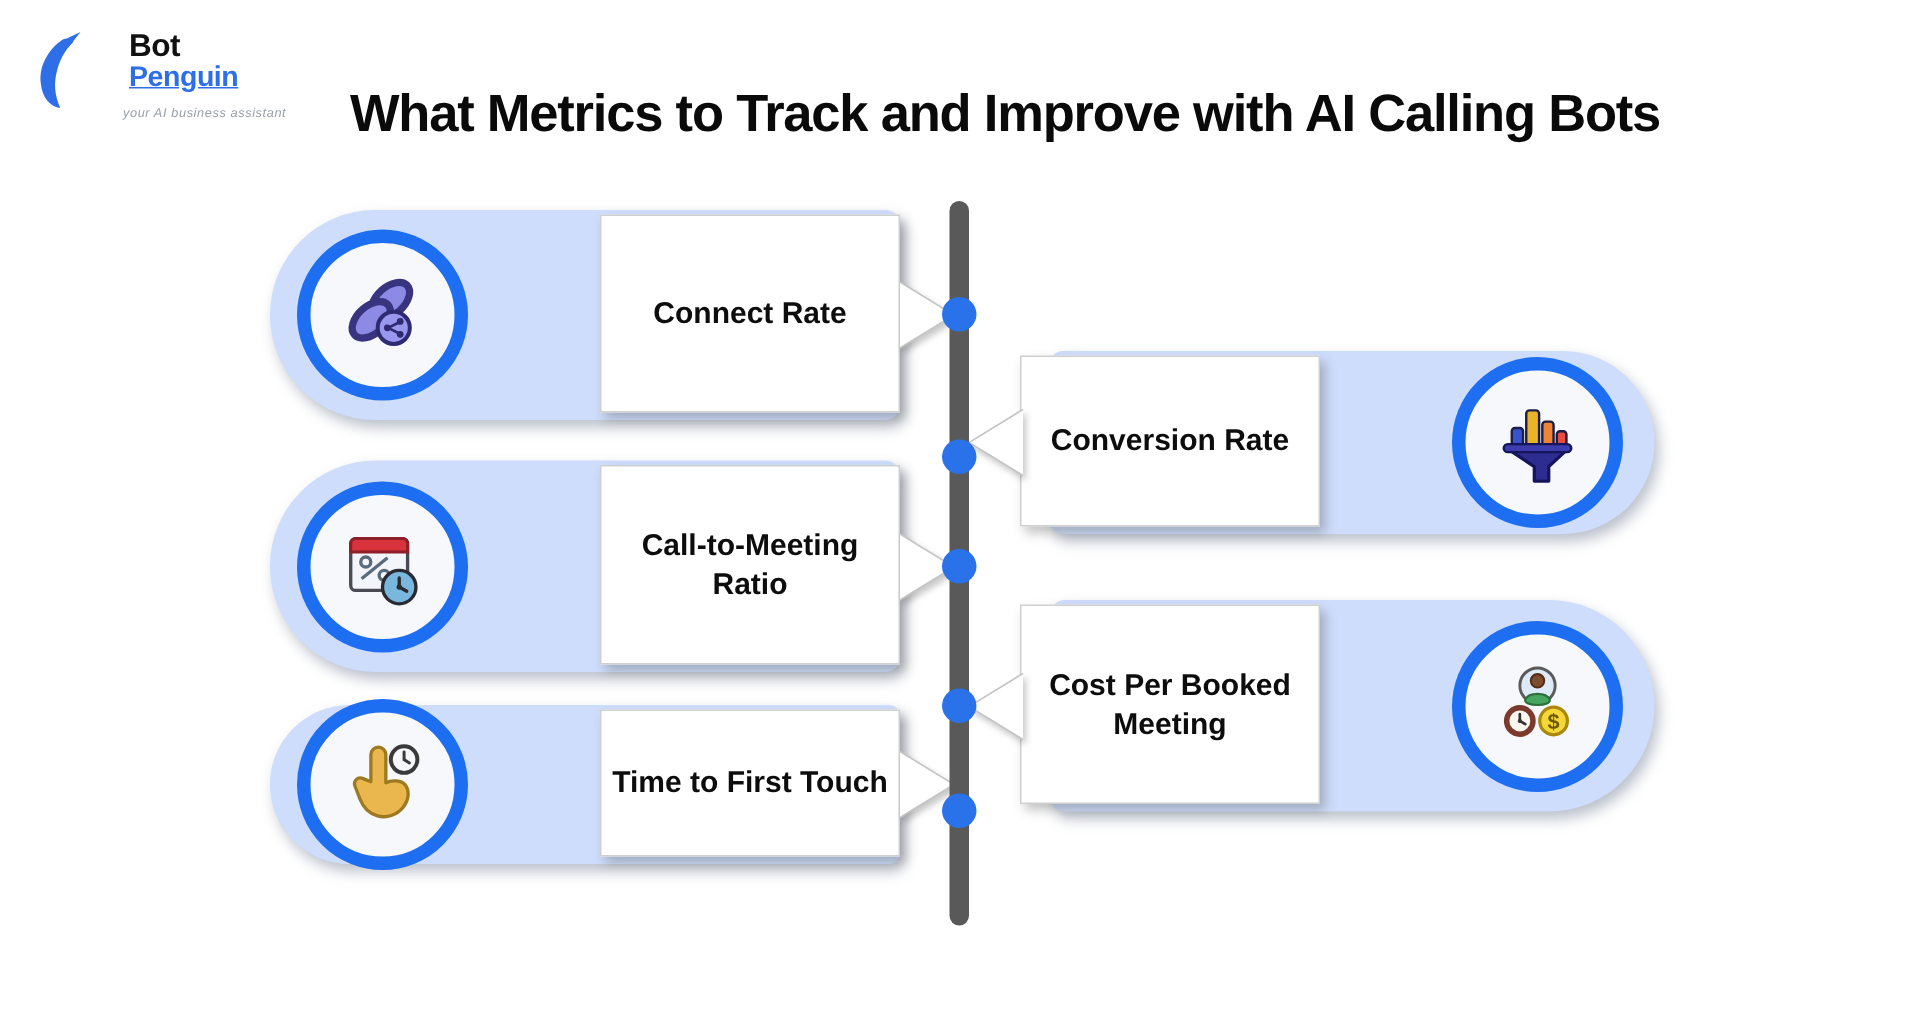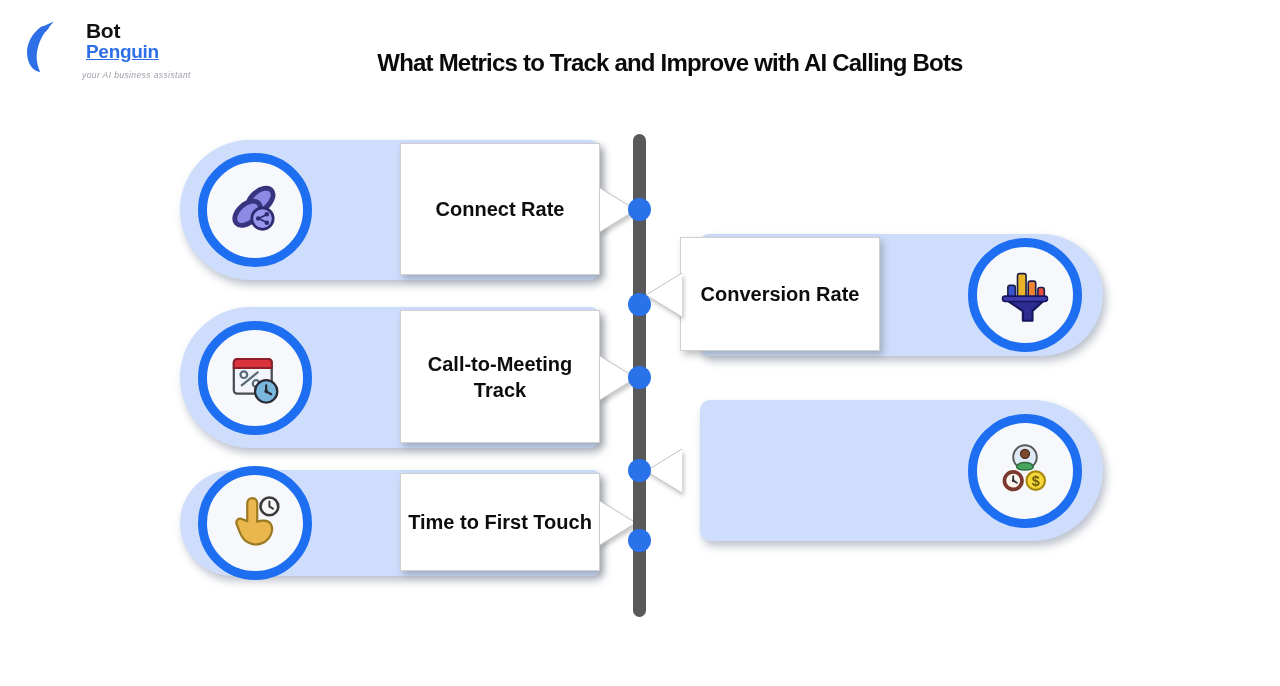--- a/index.html
+++ b/index.html
@@ -10,21 +10,21 @@
   
   .logo{position:absolute;left:14px;top:14px;width:150px;height:72px;}
   .logo-icon{position:absolute;left:2px;top:6px;}
   .logo-text{position:absolute;left:48px;top:6px;line-height:1;margin-left:24px;}
   .logo-bot{font-size:21px;font-weight:700;color:#111111;letter-spacing:-0.3px;}
   .logo-penguin{font-size:19px;font-weight:700;color:#2e6fe8;letter-spacing:-0.3px;margin-top:1px;text-decoration:underline;}
   .logo-tagline{position:absolute;left:36px;top:56px;width:110px;font-size:8.5px;font-style:italic;
     color:#9aa0a8;letter-spacing:0.4px;white-space:nowrap;margin-left:32px;}
   .title{
     position:absolute;left:100px;right:40px;top:33px;text-align:center;
-    font-size:24px;font-weight:700;letter-spacing:-0.8px;color:#0a0a0a;
+    font-size:35px;font-weight:700;letter-spacing:-0.8px;color:#0a0a0a;
   }
   
   .timeline-bar{position:absolute;left:633px;top:134px;width:13px;height:483px;
     border-radius:7px;background:#595959;z-index:6;}
   .timeline-node{position:absolute;width:23px;height:23px;border-radius:50%;
     background:#2a72ea;left:628px;z-index:8;}
   .n1{top:198px}.n2{top:293px}.n3{top:366px}.n4{top:459px}.n5{top:529px}
   
   .card{position:absolute;width:423px;z-index:2;}
   .c1{left:180px;top:140px;height:140px;width:420px;}
@@ -109,21 +109,21 @@
       <path d="M7 17 h34 v-5 a3 3 0 0 0 -3 -3 h-28 a3 3 0 0 0 -3 3 z" fill="#d8323c" stroke="#8e1f28" stroke-width="1.8"></path>
       <line x1="13.5" y1="33" x2="29" y2="20.5" stroke="#5a6a78" stroke-width="2"></line>
       <circle cx="16" cy="23" r="3" fill="none" stroke="#5a6a78" stroke-width="2"></circle>
       <circle cx="27" cy="31" r="3" fill="none" stroke="#5a6a78" stroke-width="2"></circle>
       <circle cx="36" cy="38" r="10" fill="#79b7dd" stroke="#2a2a33" stroke-width="2"></circle>
       <circle cx="36" cy="38" r="1.6" fill="#2a2a33"></circle>
       <path d="M36 32.5 V38 l4.5 2.5" stroke="#2a2a33" stroke-width="2" fill="none" stroke-linecap="round"></path>
     </svg>
   </div>
   <div class="box">
-    <span>Call-to-Meeting Track</span>
+    <span>Call-to-Meeting Ratio</span>
   </div>
   <svg class="tri" width="38" height="46">
     <path d="M1 1 L37 23 L1 45" fill="#ffffff" stroke="#c4c4c4" stroke-width="1"></path>
   </svg>
 </div>
 
 <div class="card left c3">
   <div class="pill"></div>
   <div class="ring">
     <svg width="62" height="62" viewBox="0 0 56 56">
@@ -169,16 +169,19 @@
       <circle cx="28" cy="15" r="11" fill="#dfeaf8" stroke="#5a5a5a" stroke-width="1.8"></circle>
       <circle cx="28" cy="12" r="4.2" fill="#7d4b2e" stroke="#4e2c16" stroke-width="1.2"></circle>
       <path d="M20.5 23.5 c2 -4.5 13 -4.5 15 0 1 2.3 -3 3.6 -7.5 3.6 s-8.5 -1.3 -7.5 -3.6 z" fill="#46a55e" stroke="#2c6e3c" stroke-width="1.3"></path>
       <circle cx="17" cy="37" r="8.2" fill="#fbf6ee" stroke="#7c3a2e" stroke-width="3.4"></circle>
       <circle cx="17" cy="37" r="1.3" fill="#333333"></circle>
       <path d="M17 32.8 V37 l3.4 2" stroke="#333333" stroke-width="1.7" fill="none" stroke-linecap="round"></path>
       <circle cx="38" cy="37" r="8.6" fill="#f5d838" stroke="#a8880f" stroke-width="2"></circle>
       <text x="38" y="42" font-size="13.5" font-weight="bold" text-anchor="middle" fill="#6e5a05" font-family="Liberation Sans, sans-serif">$</text>
     </svg>
   </div>
+  <div class="box">
+    <span>Cost Per Booked Meeting</span>
+  </div>
   <svg class="tri" width="38" height="46">
     <path d="M37 1 L1 23 L37 45" fill="#ffffff" stroke="#c4c4c4" stroke-width="1"></path>
   </svg>
 </div>
 
 </body></html>

